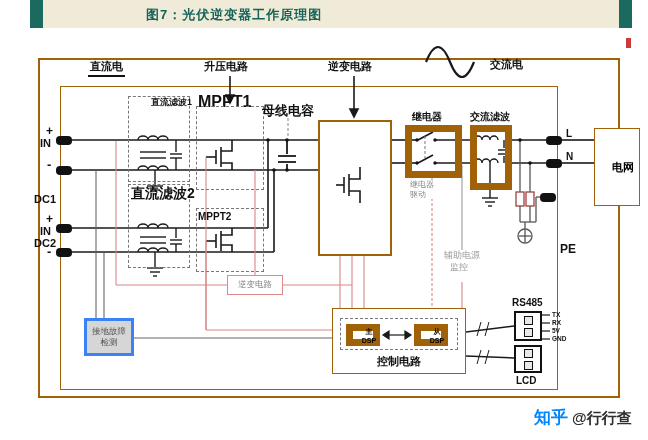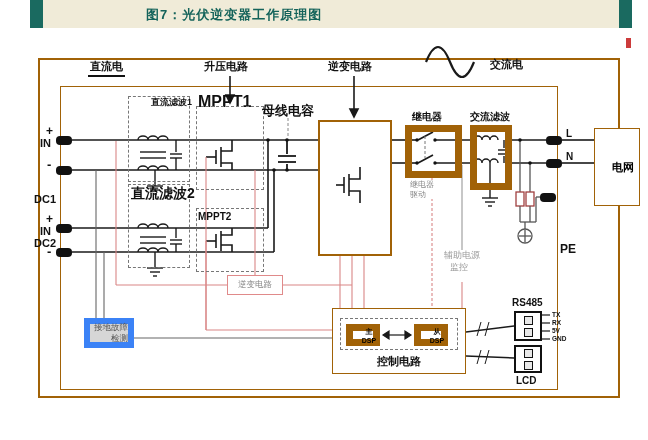--- a/index.html
+++ b/index.html
@@ -274,21 +274,21 @@
 
   <div class="box centered" style="left:594px;top:128px;width:46px;height:78px;border-width:1.5px;background:#fff;font-size:11px;font-weight:bold;">电网</div>
 
   <div class="abs" style="left:444px;top:250px;font-size:9px;color:#999;line-height:1.3;">
     <div>辅助电源</div>
     <div style="margin-left:6px;">监控</div>
   </div>
 
   <div class="abs centered" style="left:227px;top:275px;width:56px;height:20px;border:1px solid #e08a8a;font-size:8.5px;color:#888;">逆变电路</div>
 
-  <div class="abs centered" style="left:84px;top:318px;width:50px;height:30px;background:#d6d6d6;border:6px solid #3b82f6;font-size:8.5px;color:#555;line-height:1.25;flex-direction:column;align-items:flex-end;">
+  <div class="abs centered" style="left:84px;top:318px;width:50px;height:38px;background:#d6d6d6;border:3px solid #3b82f6;font-size:8.5px;color:#555;line-height:1.25;flex-direction:column;">
     <div>接地故障</div>
     <div>检测</div>
   </div>
 
   <div class="box" style="left:332px;top:308px;width:134px;height:66px;border-width:1.5px;"></div>
   <div class="dashedbox" style="left:340px;top:318px;width:118px;height:32px;"></div>
   <div class="box centered" style="left:346px;top:324px;width:34px;height:22px;font-size:7px;font-weight:bold;">主 DSP</div>
   <div class="box centered" style="left:414px;top:324px;width:34px;height:22px;font-size:7px;font-weight:bold;">从 DSP</div>
   <div class="lbl" style="left:332px;top:355px;width:134px;text-align:center;font-size:11px;">控制电路</div>
 
@@ -301,14 +301,17 @@
   <div class="lbl" style="left:552px;top:319px;font-size:6.5px;">RX</div>
   <div class="lbl" style="left:552px;top:327px;font-size:6.5px;">5V</div>
   <div class="lbl" style="left:552px;top:335px;font-size:6.5px;">GND</div>
 
   <div class="conn" style="left:514px;top:345px;height:28px;">
     <div class="cell" style="top:2px;"></div>
     <div class="cell" style="top:14px;"></div>
   </div>
   <div class="lbl" style="left:516px;top:375px;font-size:10px;">LCD</div>
 
+  <div class="wm">
+    <span class="brand">知乎</span><span class="handle">@行行查</span>
+  </div>
 
 </div>
 
 </body></html>

